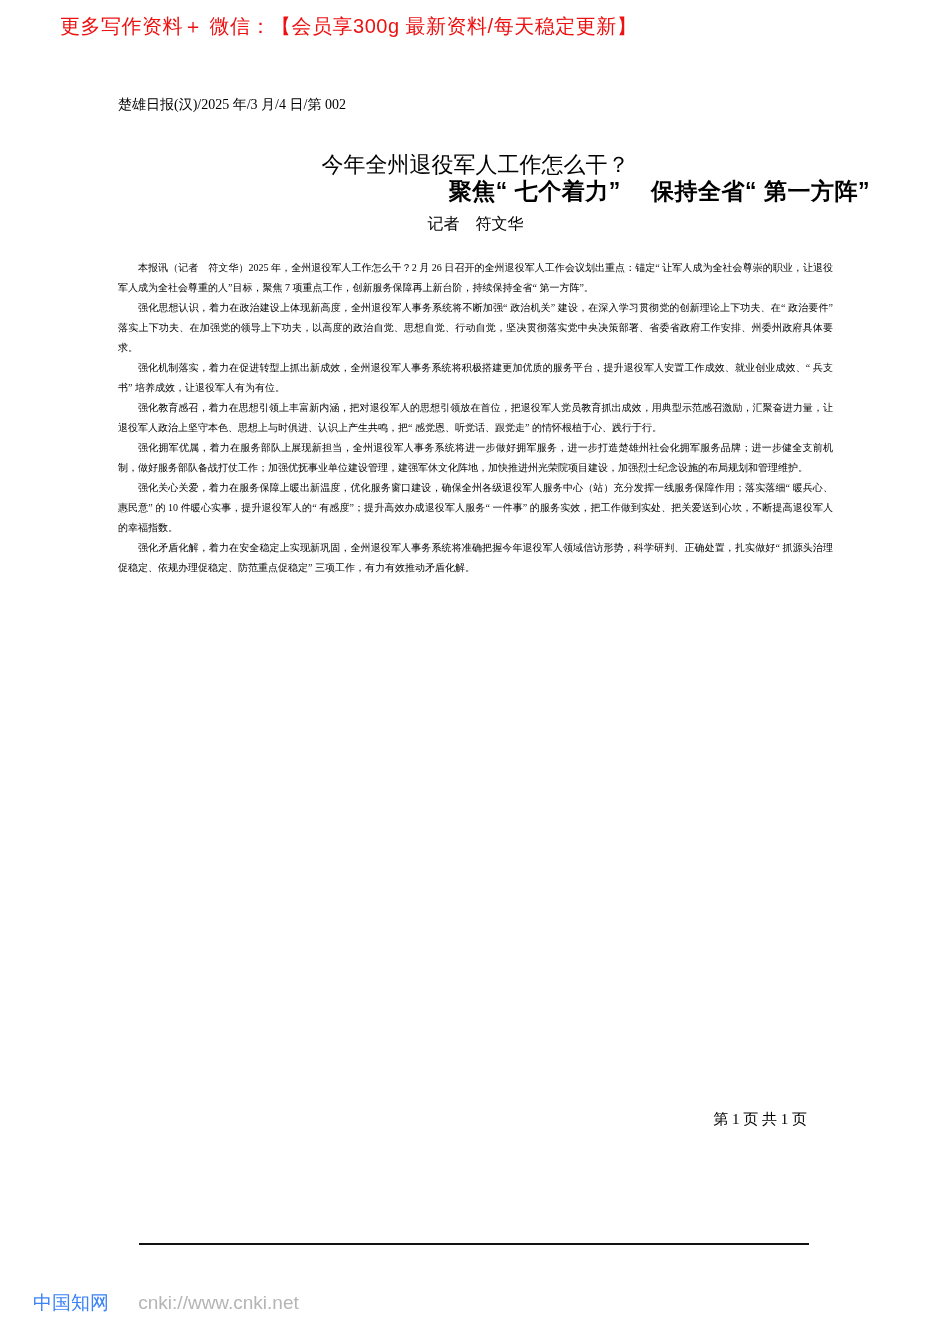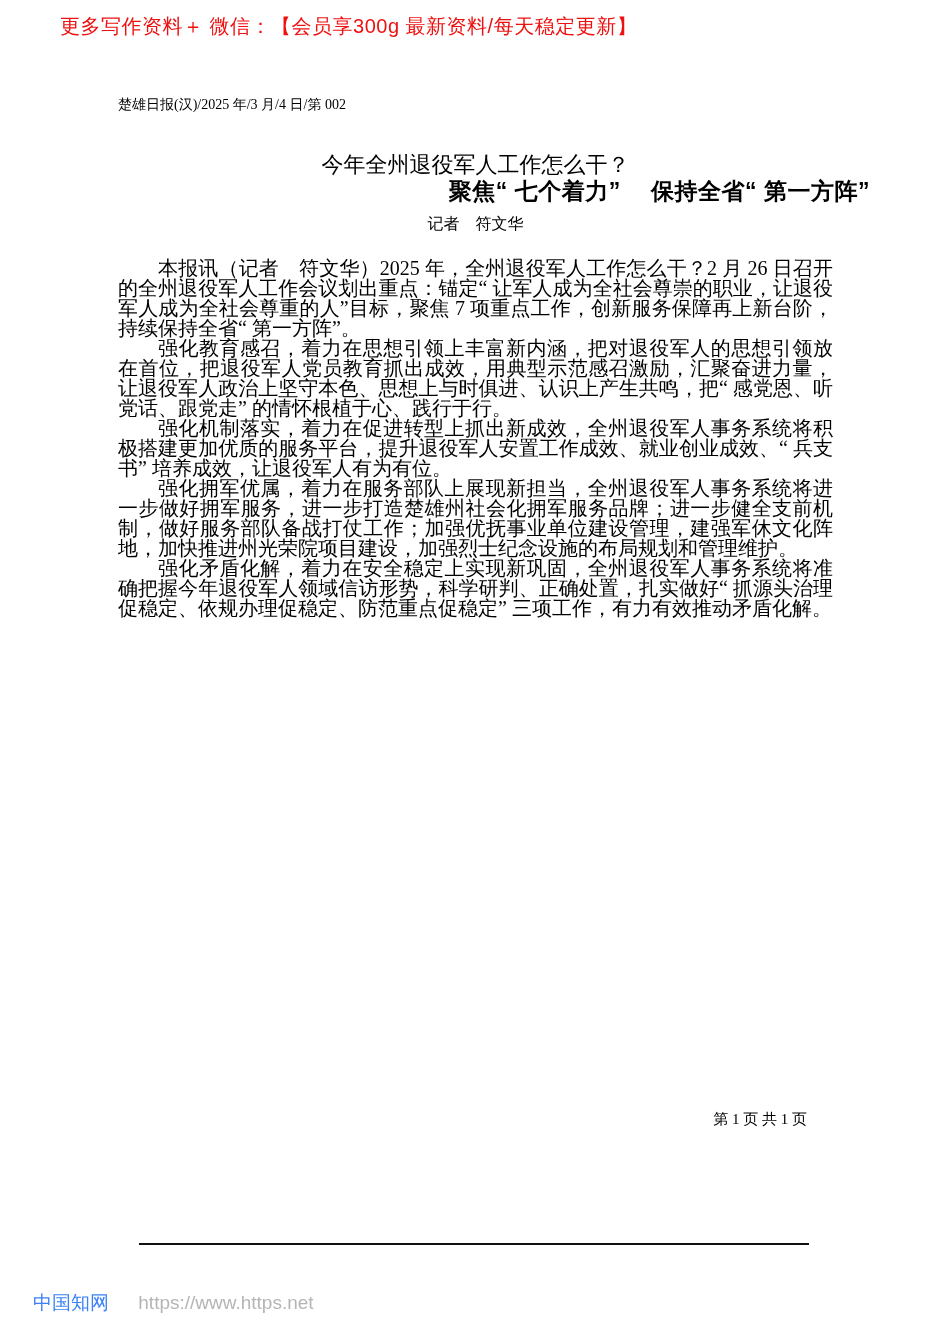--- a/index.html
+++ b/index.html
@@ -64,21 +64,21 @@
     text-align: center;
     font-family: Liberation Mono, monospace;
     font-size: 16px;
     font-weight: 500;
   }
   .article-body {
     position: absolute;
     left: 118px;
     top: 258px;
     width: 715px;
-    font-size: 20px;
+    font-size: 10px;
     line-height: 20px;
     text-align: justify;
   }
   .article-body p {
     text-indent: 2em;
     margin: 0;
   }
   .page-indicator {
     position: absolute;
     right: 143px;
@@ -117,28 +117,30 @@
   </div>
 
   <div class="article-supertitle">今年全州退役军人工作怎么干？</div>
 
   <div class="article-title">聚焦“ 七个着力”　 保持全省“ 第一方阵”</div>
 
   <div class="article-byline">记者　符文华</div>
 
   <div class="article-body">
     <p>本报讯（记者　符文华）2025 年，全州退役军人工作怎么干？2 月 26 日召开的全州退役军人工作会议划出重点：锚定“ 让军人成为全社会尊崇的职业，让退役军人成为全社会尊重的人”目标，聚焦 7 项重点工作，创新服务保障再上新台阶，持续保持全省“ 第一方阵”。</p>
+    <p>强化思想认识，着力在政治建设上体现新高度，全州退役军人事务系统将不断加强“ 政治机关” 建设，在深入学习贯彻党的创新理论上下功夫、在“ 政治要件” 落实上下功夫、在加强党的领导上下功夫，以高度的政治自觉、思想自觉、行动自觉，坚决贯彻落实党中央决策部署、省委省政府工作安排、州委州政府具体要求。</p>
+    <p>强化机制落实，着力在促进转型上抓出新成效，全州退役军人事务系统将积极搭建更加优质的服务平台，提升退役军人安置工作成效、就业创业成效、“ 兵支书” 培养成效，让退役军人有为有位。</p>
     <p>强化教育感召，着力在思想引领上丰富新内涵，把对退役军人的思想引领放在首位，把退役军人党员教育抓出成效，用典型示范感召激励，汇聚奋进力量，让退役军人政治上坚守本色、思想上与时俱进、认识上产生共鸣，把“ 感党恩、听党话、跟党走” 的情怀根植于心、践行于行。</p>
-    <p>强化机制落实，着力在促进转型上抓出新成效，全州退役军人事务系统将积极搭建更加优质的服务平台，提升退役军人安置工作成效、就业创业成效、“ 兵支书” 培养成效，让退役军人有为有位。</p>
     <p>强化拥军优属，着力在服务部队上展现新担当，全州退役军人事务系统将进一步做好拥军服务，进一步打造楚雄州社会化拥军服务品牌；进一步健全支前机制，做好服务部队备战打仗工作；加强优抚事业单位建设管理，建强军休文化阵地，加快推进州光荣院项目建设，加强烈士纪念设施的布局规划和管理维护。</p>
+    <p>强化关心关爱，着力在服务保障上暖出新温度，优化服务窗口建设，确保全州各级退役军人服务中心（站）充分发挥一线服务保障作用；落实落细“ 暖兵心、惠民意” 的 10 件暖心实事，提升退役军人的“ 有感度”；提升高效办成退役军人服务“ 一件事” 的服务实效，把工作做到实处、把关爱送到心坎，不断提高退役军人的幸福指数。</p>
     <p>强化矛盾化解，着力在安全稳定上实现新巩固，全州退役军人事务系统将准确把握今年退役军人领域信访形势，科学研判、正确处置，扎实做好“ 抓源头治理促稳定、依规办理促稳定、防范重点促稳定” 三项工作，有力有效推动矛盾化解。</p>
   </div>
 
   <div class="page-indicator">第 1 页 共 1 页</div>
 
   <div class="footer-divider"></div>
 
   <div class="footer-watermark">
     <span class="site-name">中国知网</span>
-    <a class="site-url">https://www.https.net</a>
+    <a class="site-url">cnki://www.cnki.net</a>
   </div>
 
 </div>
 
 </body></html>

